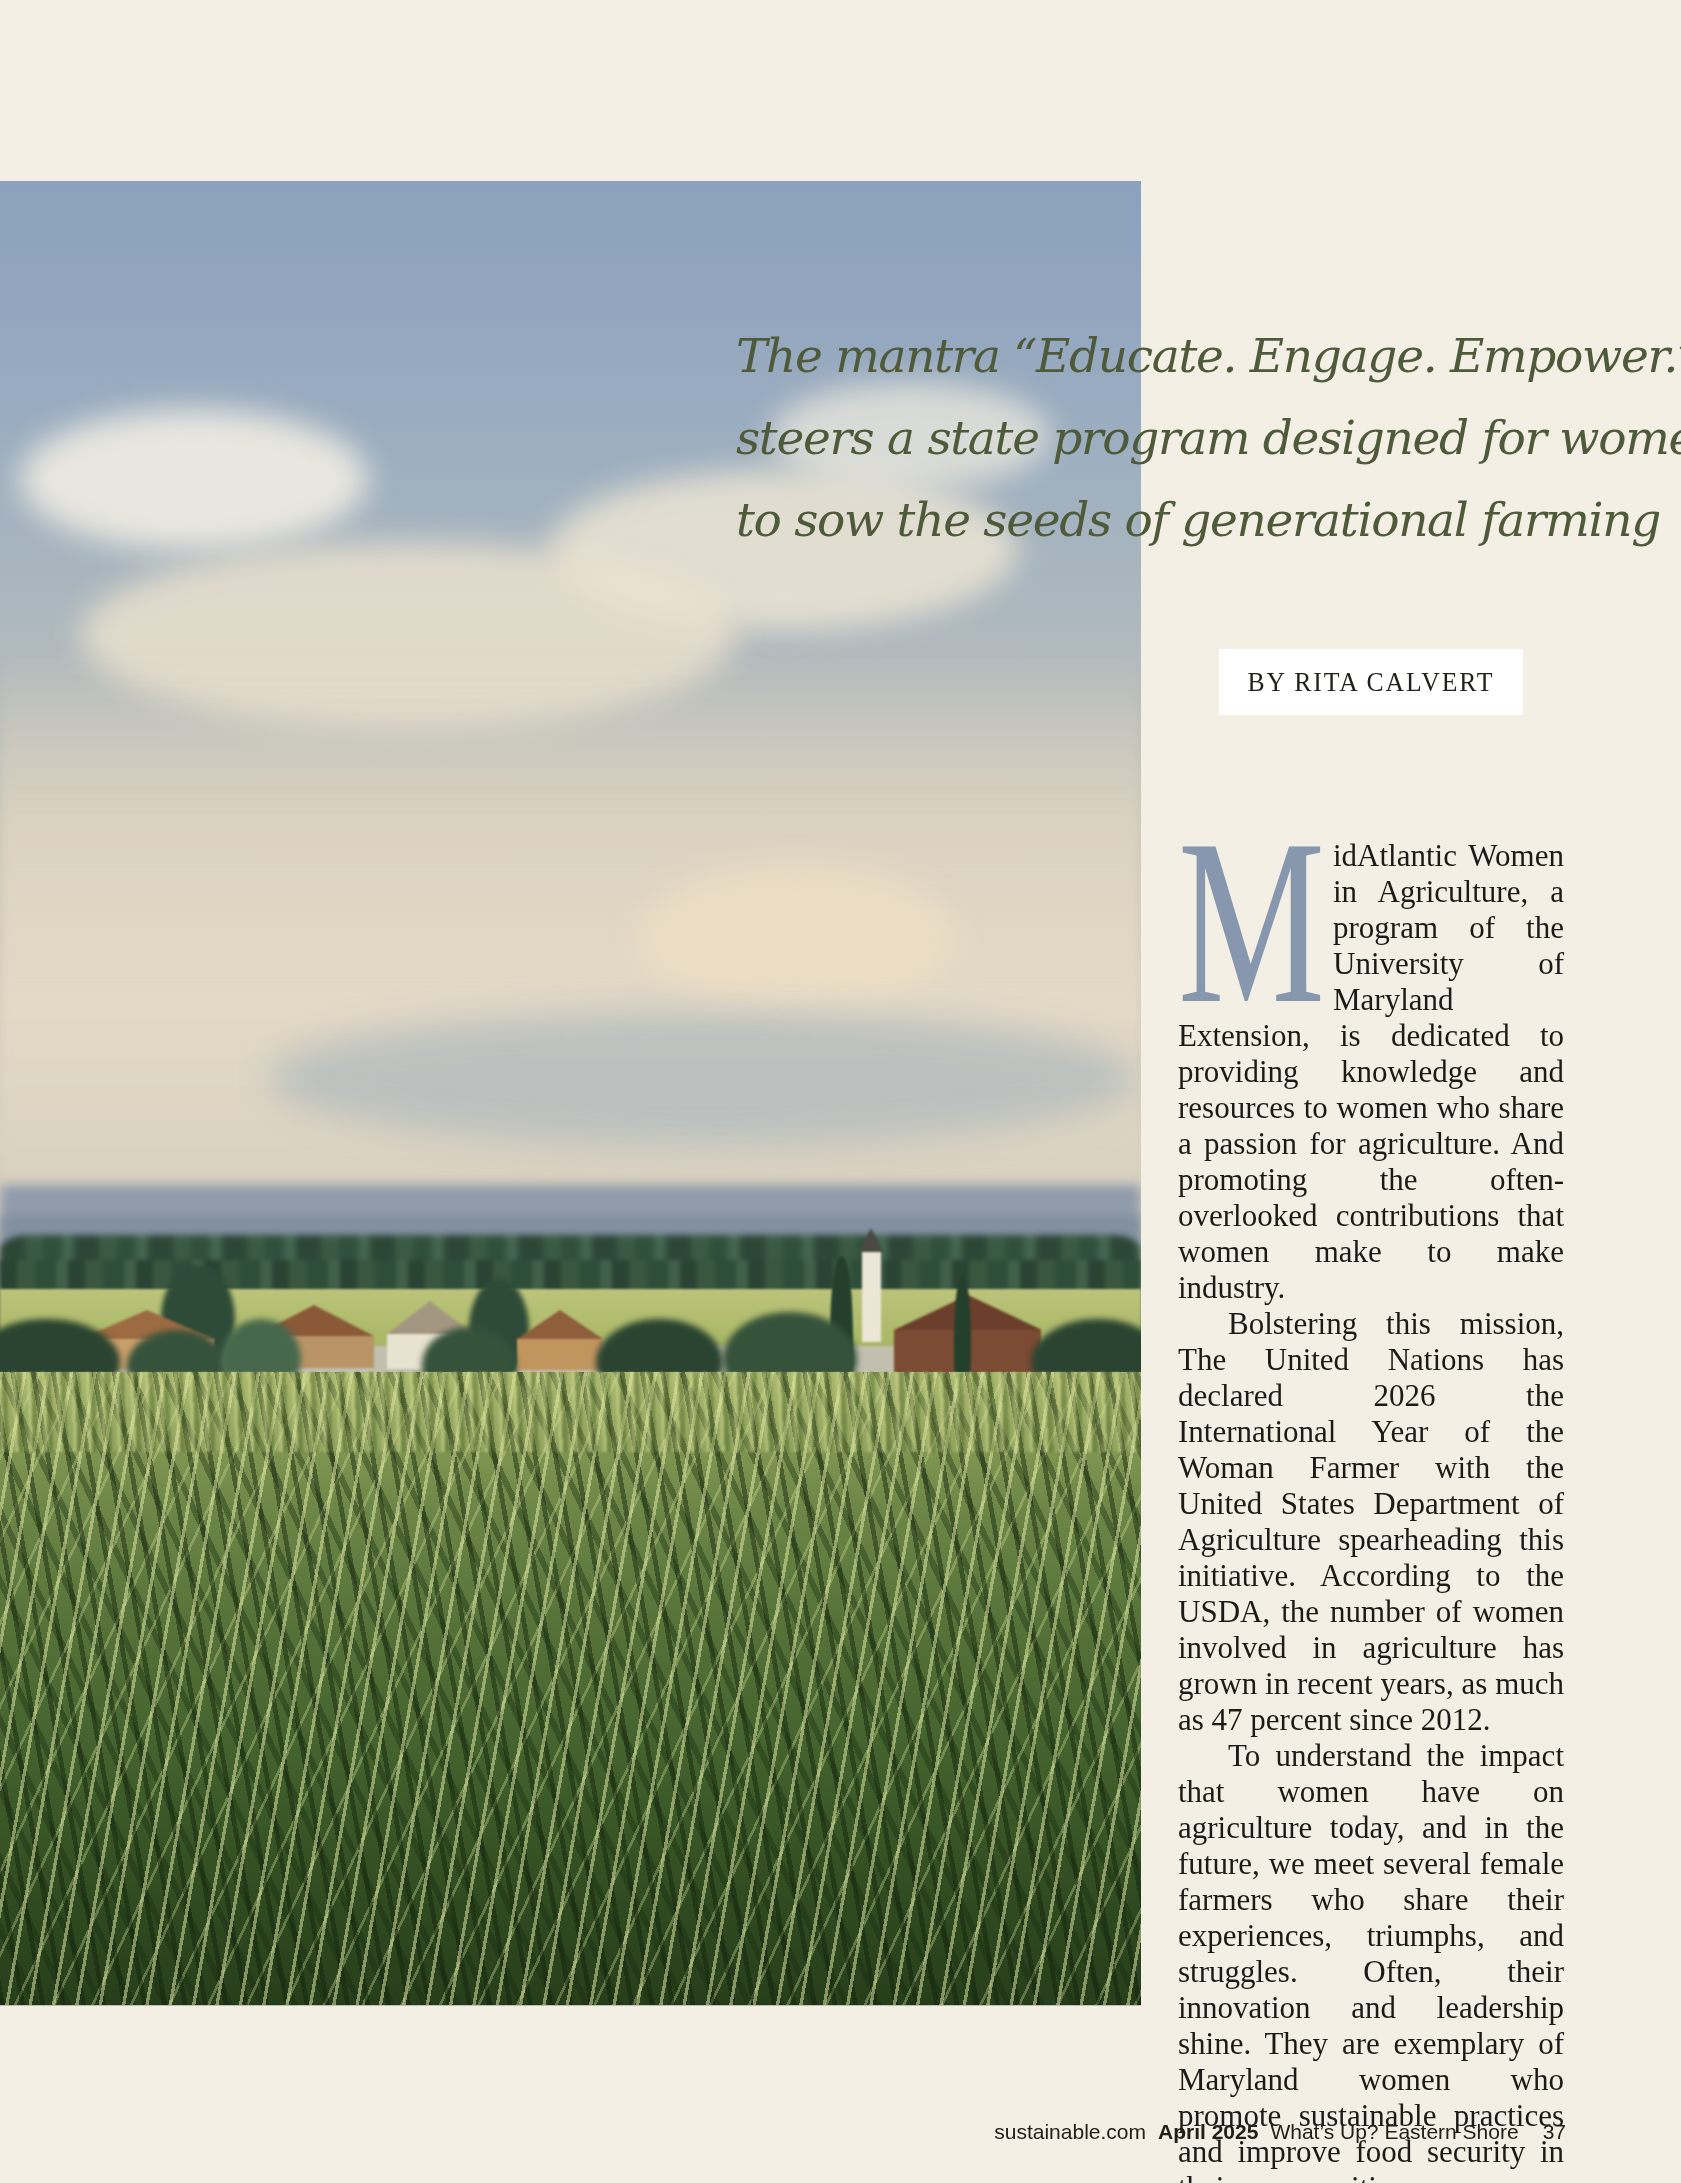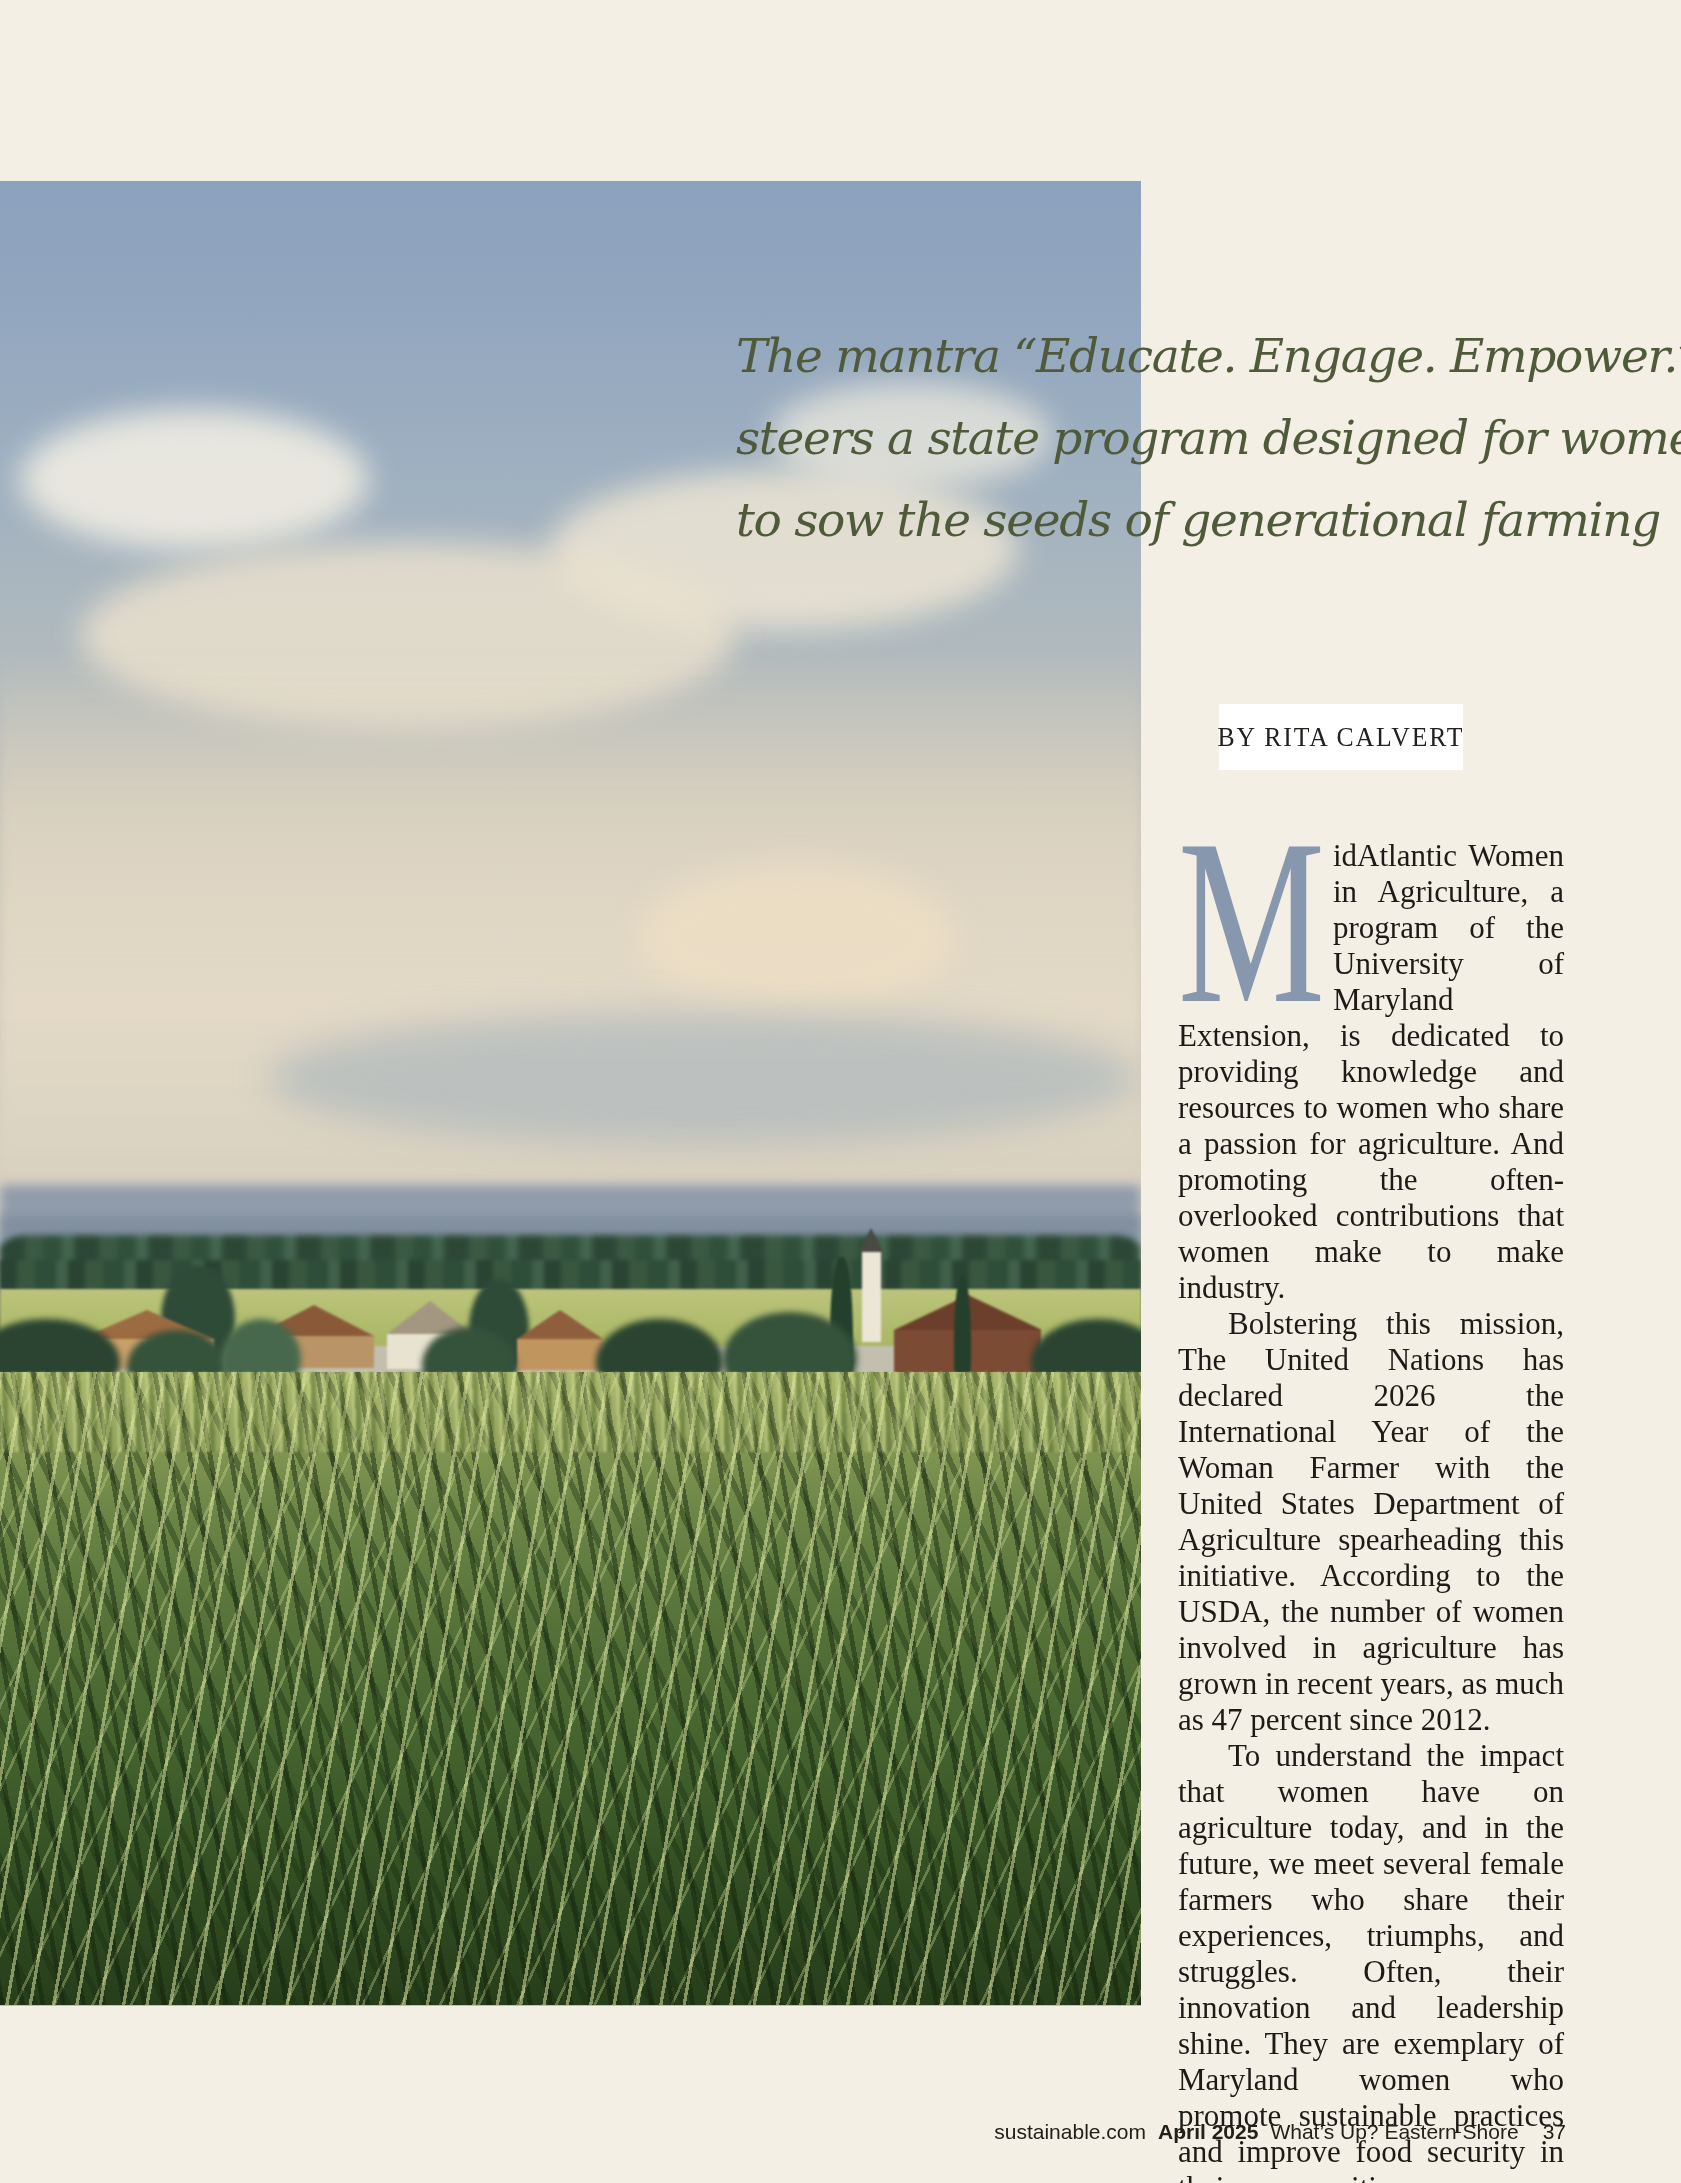--- a/index.html
+++ b/index.html
@@ -103,21 +103,21 @@
   
   .headline{
     position:absolute;left:736px;top:315px;width:890px;
     font-family:"DejaVu Serif", serif;font-style:italic;
     font-size:47px;line-height:82px;letter-spacing:-1.3px;
     color:#4F5A3B;
   }
   .headline .hl-line{white-space:nowrap;}
 
   .byline-box{
-    position:absolute;left:1219px;top:704px;width:244px;height:66px;
+    position:absolute;left:1219px;top:649px;width:304px;height:66px;
     background:#FFFFFF;display:flex;align-items:center;justify-content:center;
   }
   .byline-text{
     font-family:"Liberation Serif", serif;font-size:27px;letter-spacing:2px;
     color:#23211D;transform:scaleX(.95);white-space:nowrap;
   }
 
   .article{
     position:absolute;left:1178px;top:838px;width:386px;
     font-size:31px;line-height:36px;text-align:justify;color:#1D1B17;

